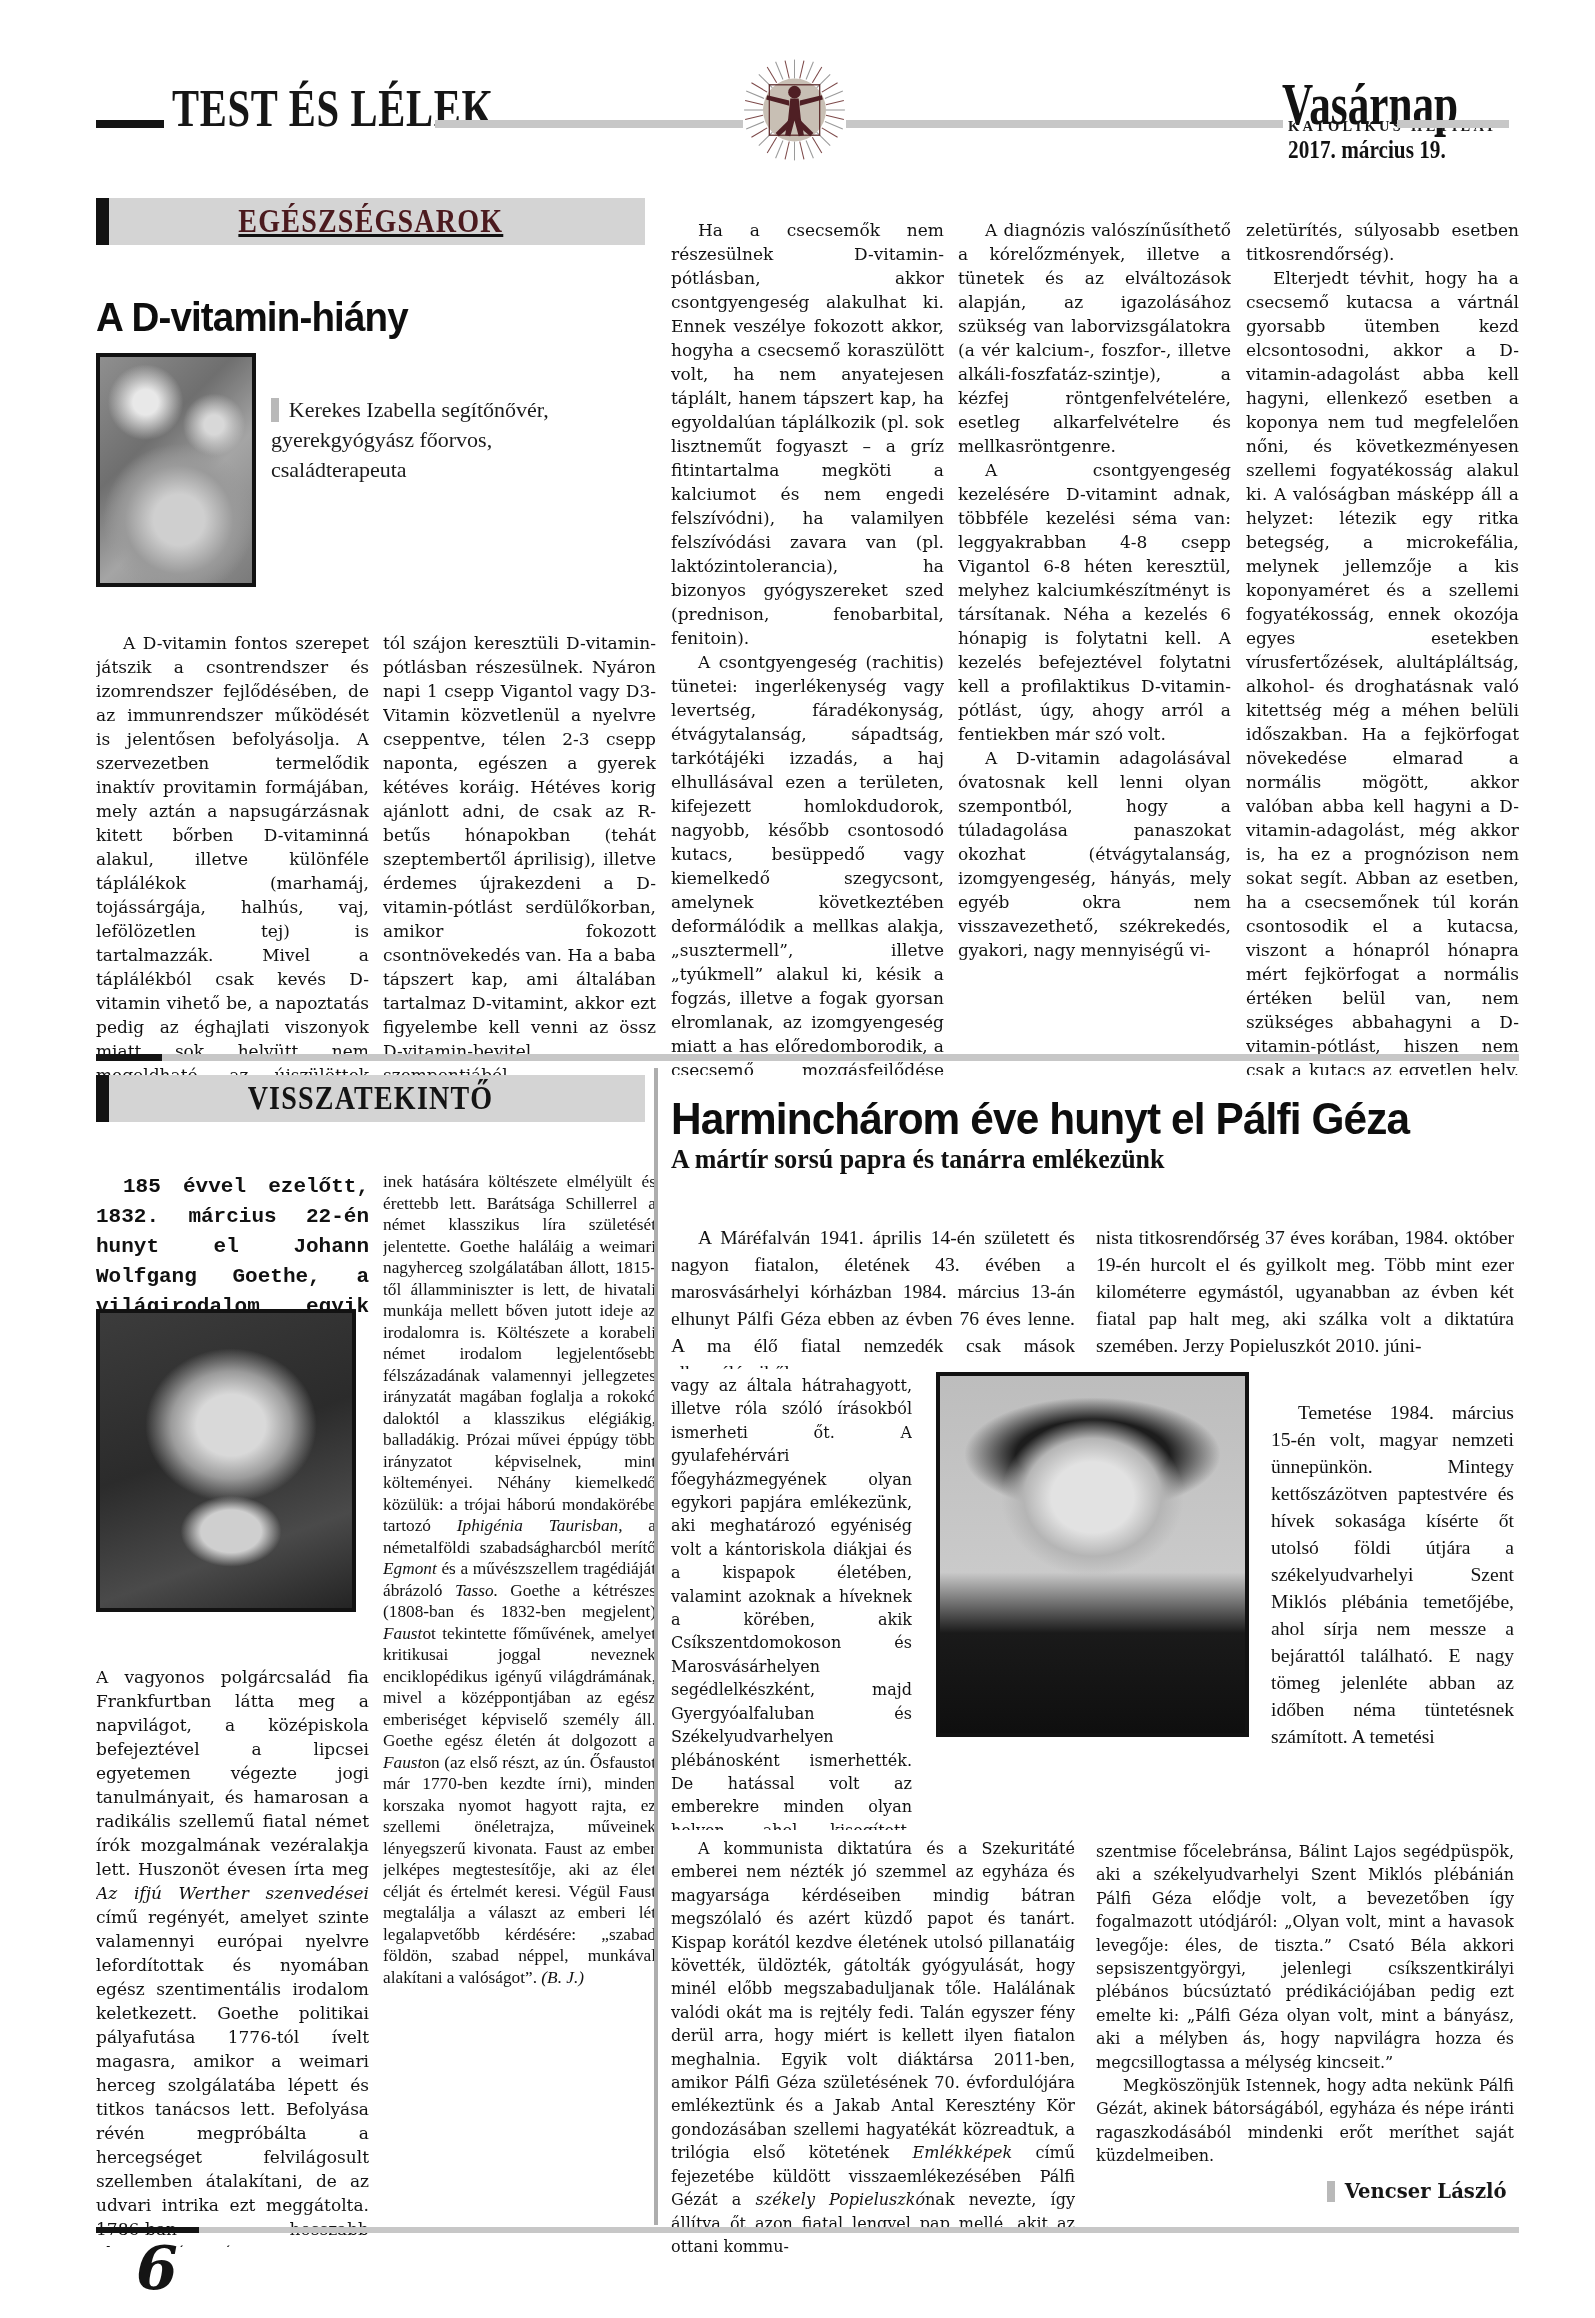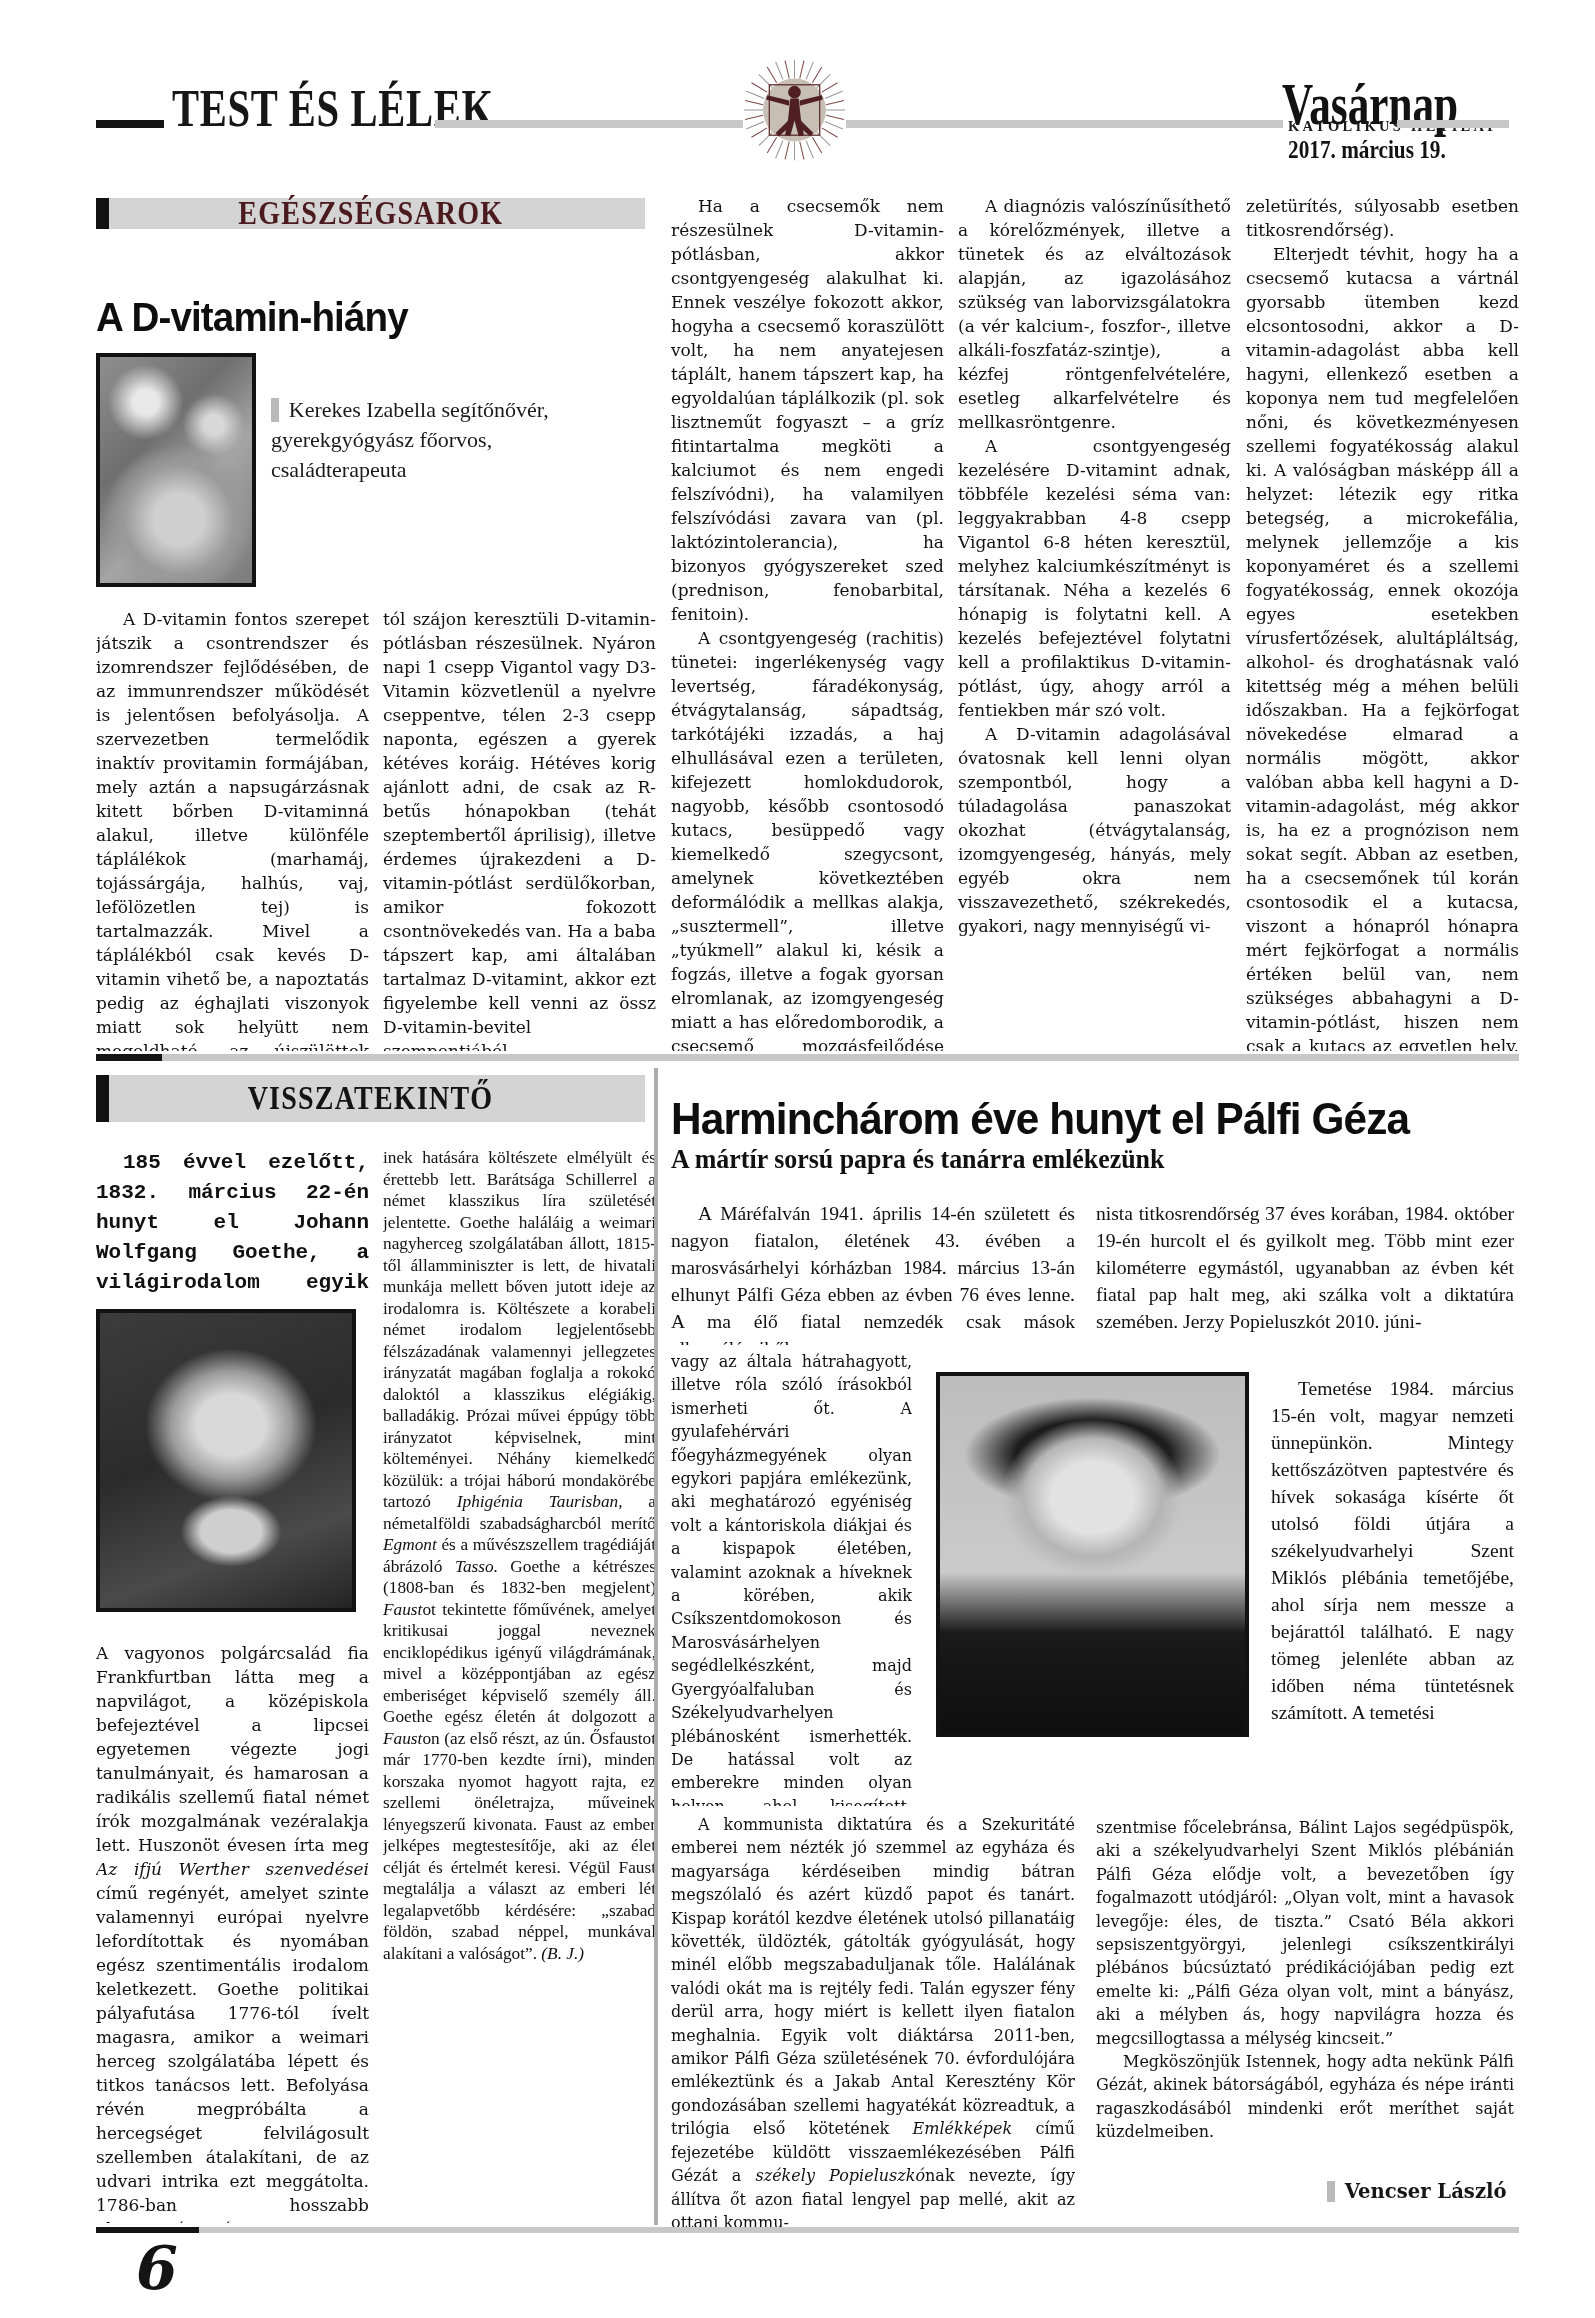--- a/index.html
+++ b/index.html
@@ -14,21 +14,21 @@
   .brand{font-family:"Liberation Serif",serif;font-weight:700;font-size:60px;transform:scaleX(.72);transform-origin:left top;white-space:nowrap;color:#121212;}
   .brand-sub{font-family:"Liberation Serif",serif;font-weight:700;font-size:14.5px;letter-spacing:3.3px;white-space:nowrap;color:#1a1a1a;}
   .date{font-family:"Liberation Serif",serif;font-weight:700;font-size:25px;transform:scaleX(.85);transform-origin:left top;white-space:nowrap;color:#121212;}
   
   .secbar{background:#d4d4d4;display:flex;align-items:center;justify-content:center;}
   .secbar .accent{position:absolute;left:0;top:0;bottom:0;width:12.6px;background:#121212;}
   .secbar .t{font-family:"Liberation Serif",serif;font-weight:700;font-size:33px;letter-spacing:1.4px;transform:scaleX(.85);white-space:nowrap;}
   .t-maroon{color:#4b1a1e;}
   .t-black{color:#141414;}
   
-  .col{position:absolute;text-align:justify;overflow:hidden;}
+  .col{position:absolute;text-align:justify;overflow:hidden;margin-top:24px;}
   .serifw{font-family:"DejaVu Serif",serif;font-size:17px;line-height:24px;}
   .serifw34{font-family:"DejaVu Serif",serif;font-size:16px;line-height:23.4px;}
   .serifc{font-family:"Liberation Serif",serif;font-size:19.6px;line-height:27px;}
   .serifc37{font-family:"Liberation Serif",serif;font-size:17.3px;line-height:21.5px;}
   .title-sans{font-family:"Liberation Sans",sans-serif;font-weight:700;letter-spacing:-0.9px;transform:scaleX(.94);transform-origin:left top;white-space:nowrap;color:#0e0e0e;}
   .goethe-intro{font-family:"Liberation Serif",serif;font-size:21px;line-height:29px;text-align:justify;}
   .pal-sub{font-family:"Liberation Serif",serif;font-weight:700;font-size:27px;transform:scaleX(.96);transform-origin:left top;white-space:nowrap;color:#111;}
   .byline{font-family:"Liberation Serif",serif;font-size:22px;line-height:30px;color:#1a1a1a;}
   .tick{background:#b9b9b9;display:inline-block;}
   .photo{border:4.2px solid #121212;box-sizing:border-box;}
@@ -93,21 +93,21 @@
       </g>
     </svg>
   </div>
   <div class="abs gbar" style="left:846px;top:120px;width:437px;"></div>
   <div class="abs brand" style="left:1282px;top:70px;">Vasárnap</div>
   <div class="abs brand-sub" style="left:1288px;top:118px;">KATOLIKUS HETILAP</div>
   <div class="abs gbar" style="left:1397px;top:120px;width:112px;"></div>
   <div class="abs date" style="left:1288px;top:136px;">2017. március 19.</div>
 </div>
 
-<div class="abs secbar" style="left:96px;top:198px;width:549px;height:31px;">
+<div class="abs secbar" style="left:96px;top:198px;width:549px;height:47px;text-decoration:underline;">
   <div class="accent"></div>
   <div class="t t-maroon">EGÉSZSÉGSAROK</div>
 </div>
 
 <div class="abs title-sans" style="left:96px;top:294px;font-size:41px;">A D-vitamin-hiány</div>
 
 <div class="abs photo" style="left:96px;top:353px;width:160px;height:234px;background:
   radial-gradient(circle at 52% 72%, #cfcfcf 0 14%, #9a9a9a 30%, transparent 42%),
   radial-gradient(circle at 30% 20%, #e8e8e8 0 6%, transparent 18%),
   radial-gradient(circle at 75% 30%, #d8d8d8 0 5%, transparent 16%),

